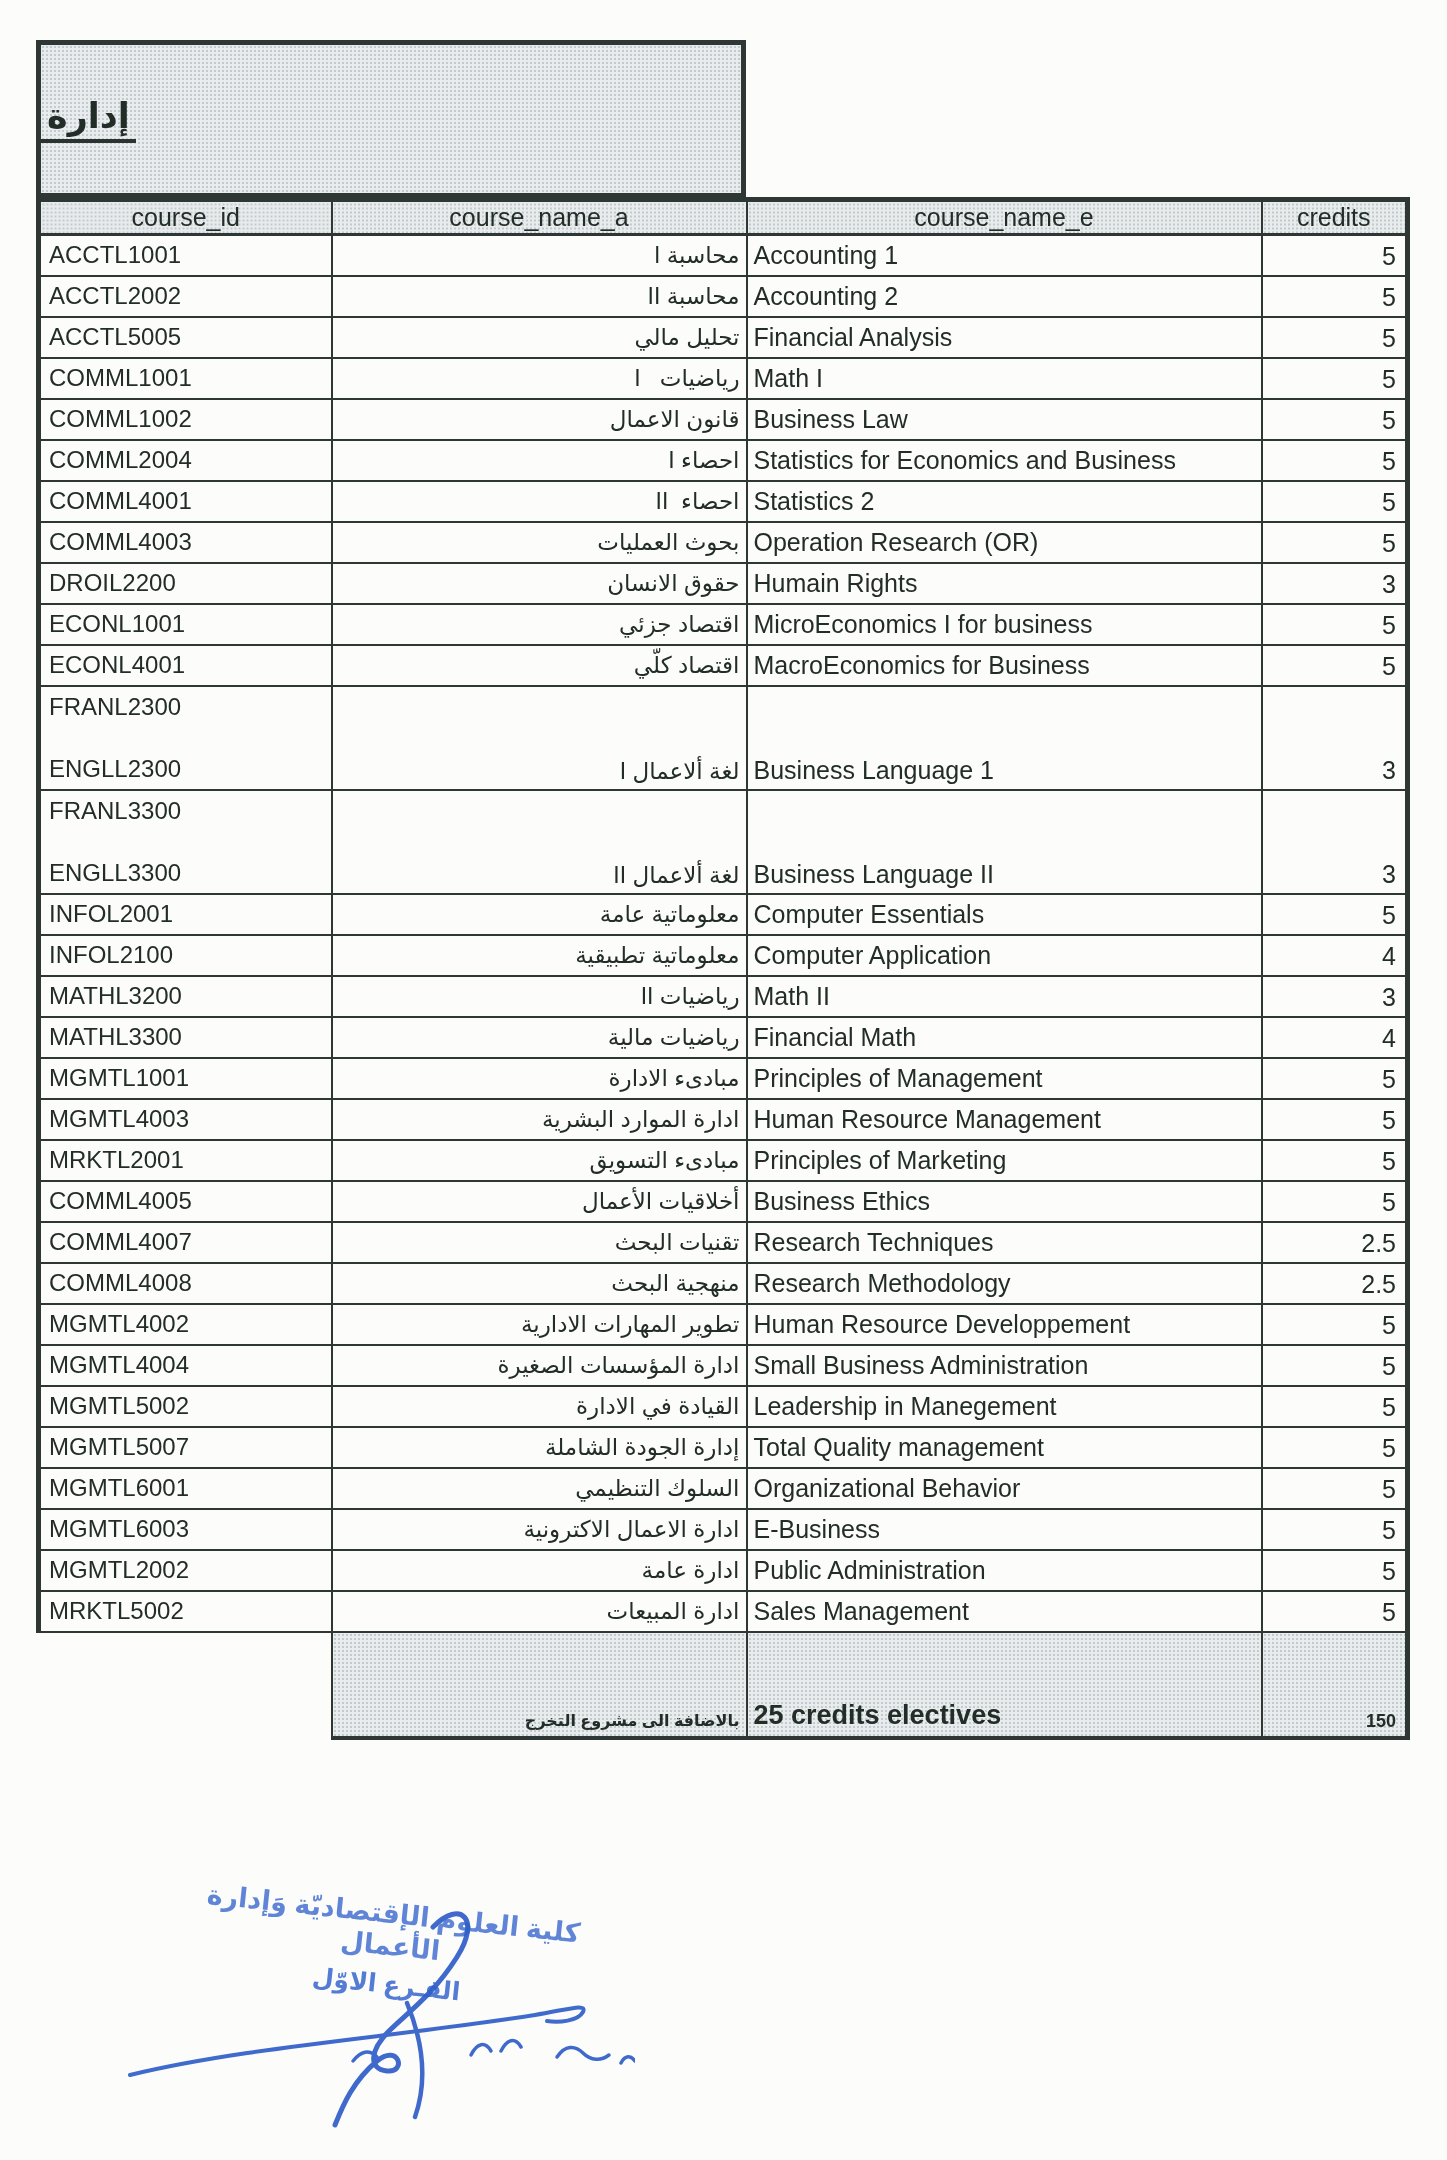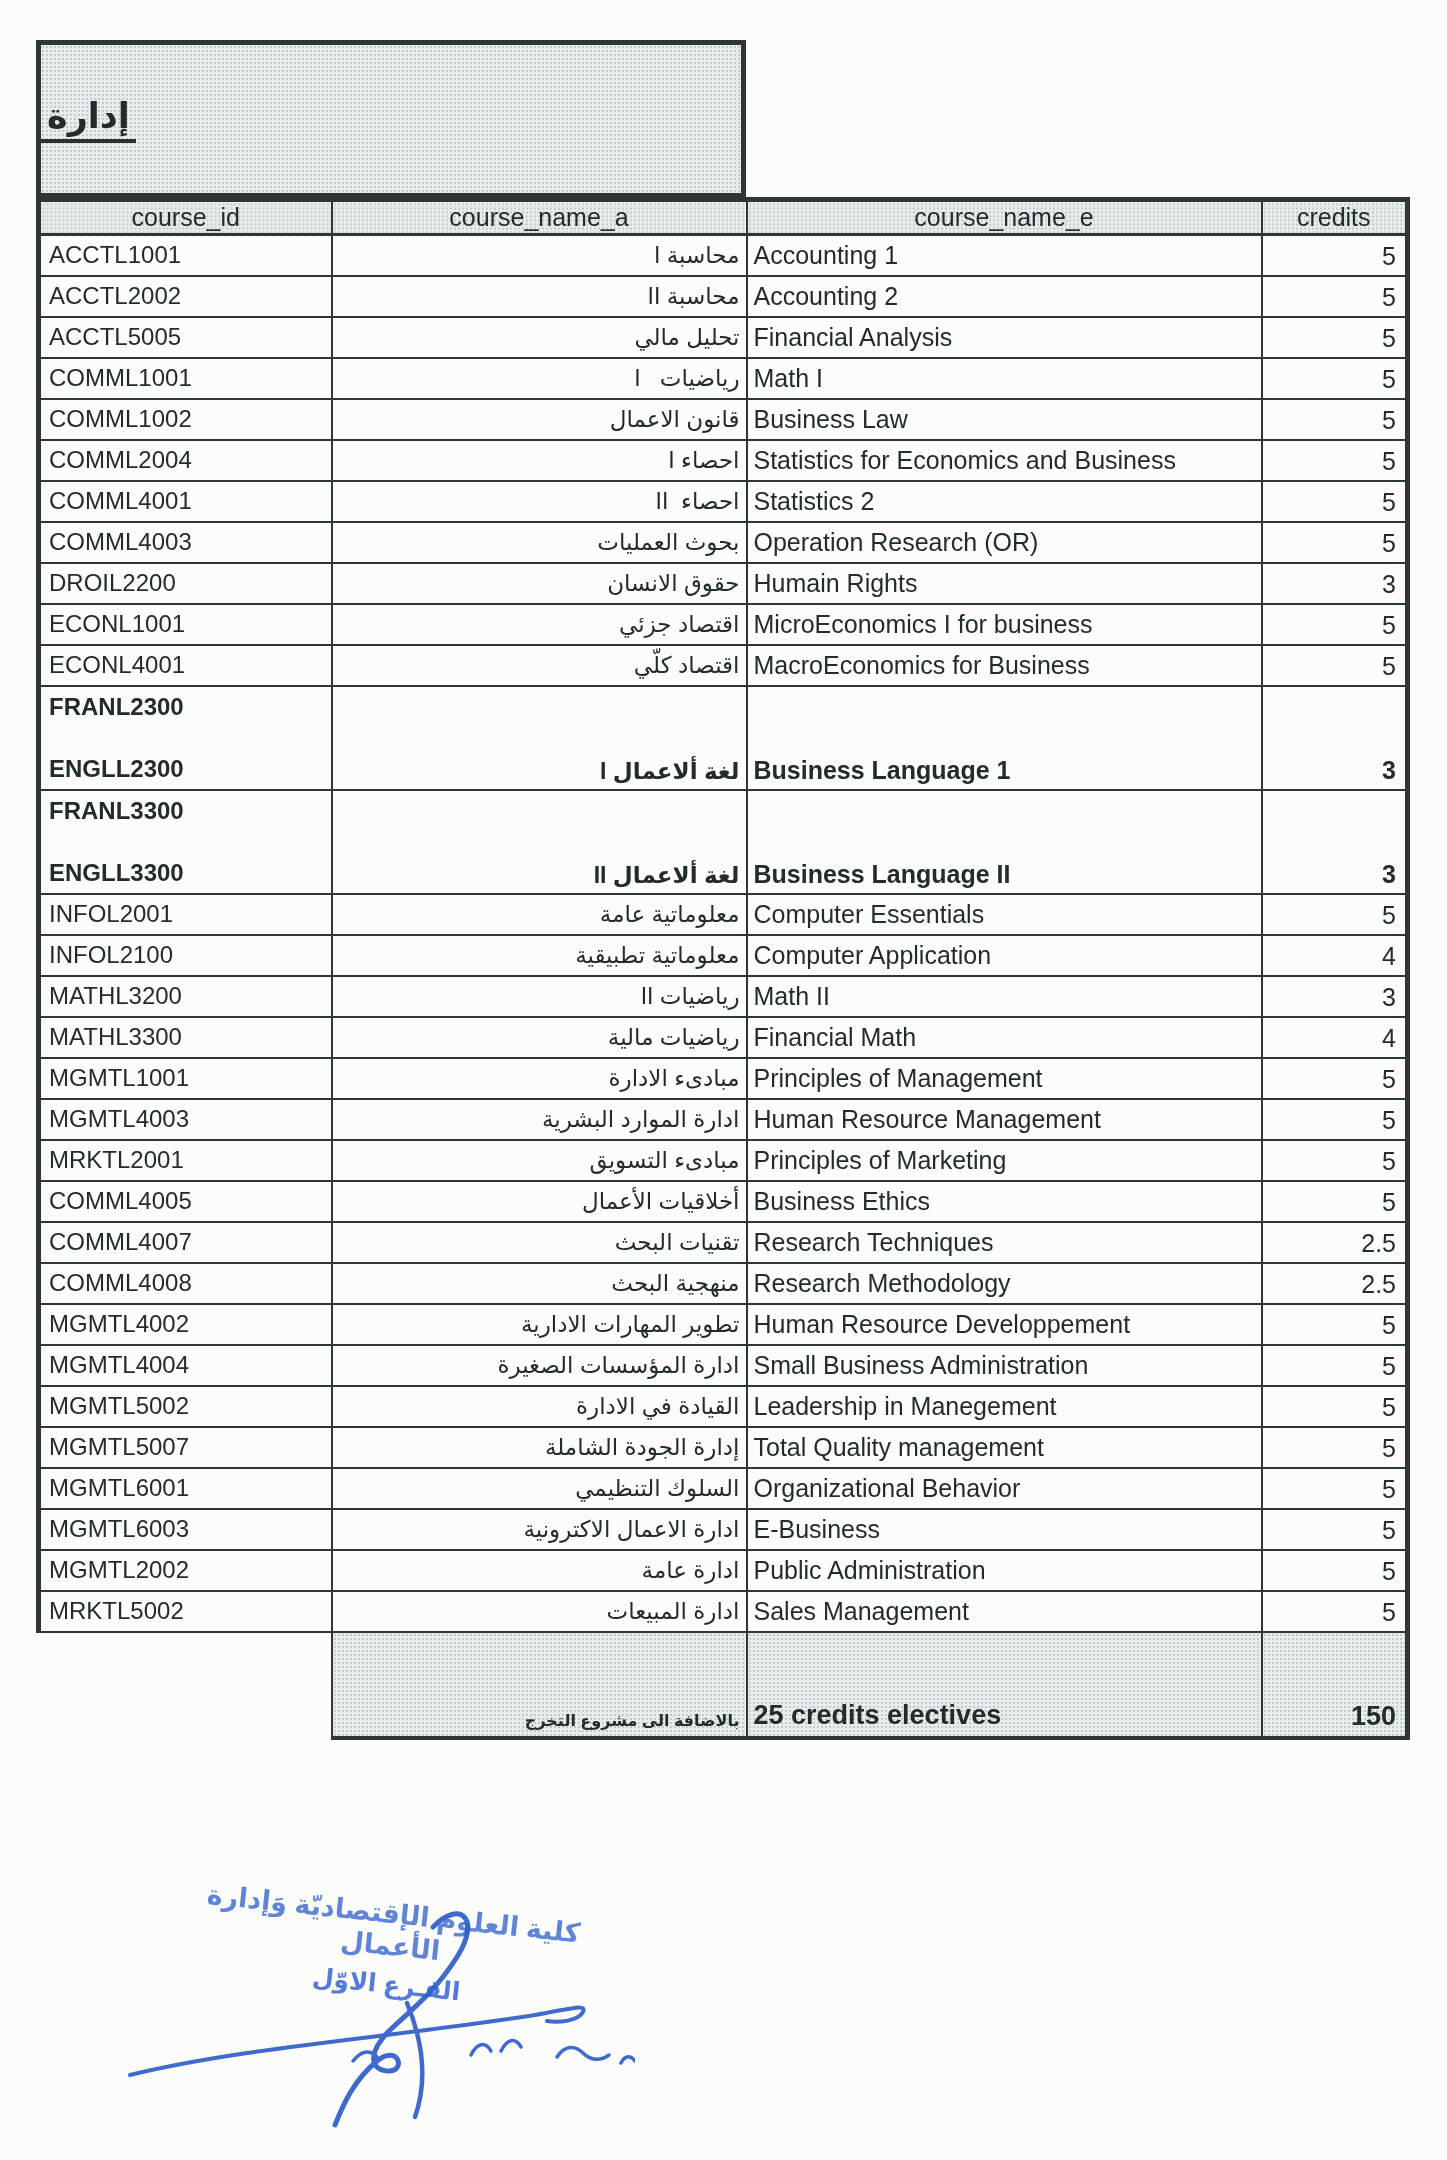--- a/index.html
+++ b/index.html
@@ -52,25 +52,25 @@
   .courses th:first-child,.courses td:first-child{border-left:5px solid #2e3733;}
   .courses th:last-child,.courses td:last-child{border-right:5px solid #2e3733;}
   .courses tr.summary td{border-bottom:4px solid #2e3733;}
   tr.normal{height:41px;}
   tr.tall{height:104px;}
   tr.summary{height:106px;}
   td.id{font-size:24px;padding:0 0 4px 8px;white-space:pre-line;line-height:1.3;}
   td.ar{direction:rtl;text-align:right;font-size:23px;padding:0 6px 6px 0;white-space:pre-wrap;}
   td.en{font-size:25px;padding:0 0 5px 6px;white-space:nowrap;}
   td.cr{text-align:right;font-size:25px;padding:0 9px 4px 0;}
-  tr.tall td{padding-bottom:4px;font-weight:bold;}
+  tr.tall td{padding-bottom:4px;}
   tr.summary td{font-weight:bold;}
   tr.summary td.ar{font-size:16px;}
   tr.summary td.en{font-size:27px;}
-  tr.summary td.cr{font-size:27px;}
+  tr.summary td.cr{font-size:18px;}
   tr.summary td.blank{
     border:none !important;background:#fcfcfa !important;background-image:none !important;
   }
   
   .stamp{
     position:absolute;left:175px;top:1898px;width:430px;
     transform:rotate(6deg);transform-origin:center;
     color:#3e6bd0;text-align:center;direction:rtl;
     pointer-events:none;
   }

